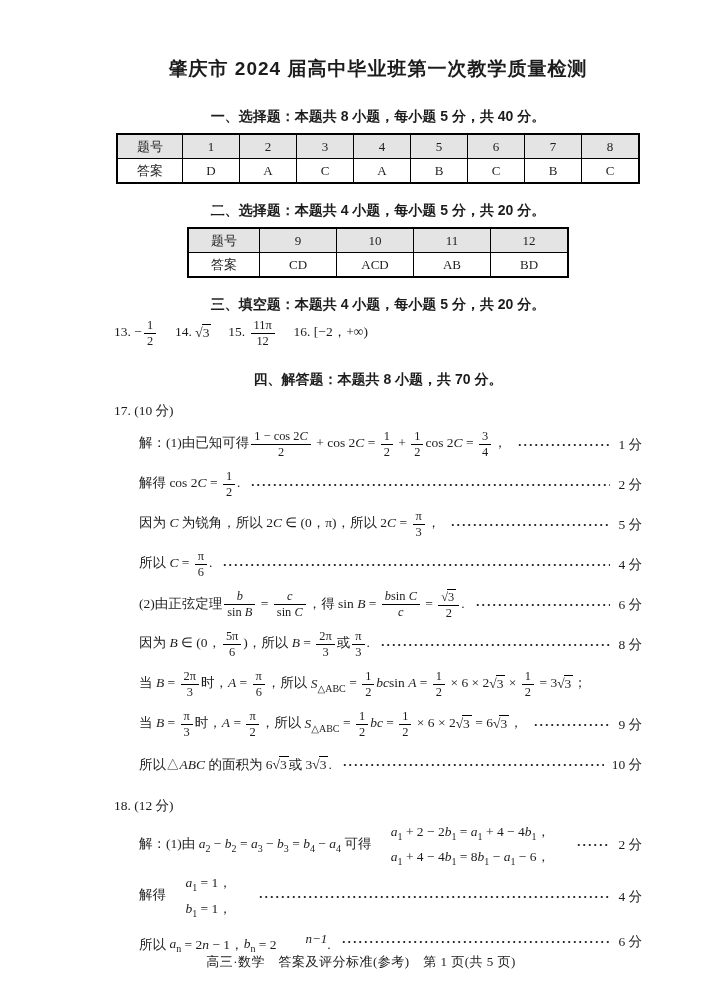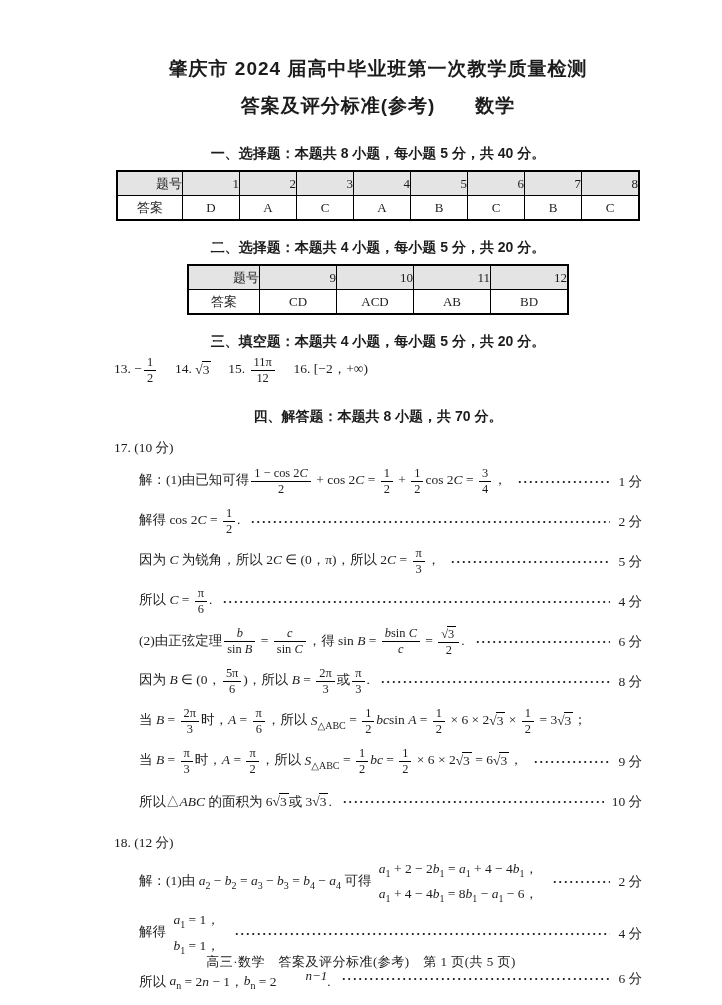--- a/index.html
+++ b/index.html
@@ -14,21 +14,21 @@
   .title{font-size:19px;font-weight:700;letter-spacing:1px;}
   .subtitle{font-size:19px;font-weight:700;letter-spacing:1px;margin-top:11px;}
   
   .sec{font-family:"Liberation Sans",sans-serif;font-weight:700;font-size:14px;margin-top:18px;text-align:center;}
   .sec.first{margin-top:26px;}
   
   table{border-collapse:collapse;margin:7px auto 4px auto;table-layout:fixed;}
   td{border:1px solid #000;text-align:center;font-size:13px;padding:2px 0;height:19px;}
   table.t1{border:2px solid #000;}
   table.t2{border:2px solid #000;}
-  tr.gray td{background:#e4e4e4;text-align:right;}
+  tr.gray td{background:#e4e4e4;}
   table.t1 td{width:56px;}
   table.t1 td.lab{width:64px;}
   table.t2 td{width:76px;}
   table.t2 td.lab{width:70px;}
   
   .qlabel{margin:10px 0 2px 0;min-height:24px;display:flex;align-items:center;}
   .sol{margin-left:25px;}
   .mline{display:flex;align-items:center;min-height:39px;margin-bottom:1px;}
   .mc{white-space:nowrap;}
   .leader{
@@ -38,35 +38,34 @@
   }
   .score{white-space:nowrap;}
   .v{font-style:italic;}
   .frac{display:inline-block;vertical-align:middle;text-align:center;font-size:0.92em;line-height:1.18;margin:0 2px;}
   .frac .num,.frac .den{display:block;padding:0 3px;}
   .frac .den{border-top:1px solid #000;}
   .sqrt{white-space:nowrap;}
   .sqrt .rad{display:inline-block;border-top:1px solid #000;padding:0 2px 0 1px;margin-left:-1px;line-height:1.15;}
   sub{font-size:10px;font-style:normal;}
   sup{font-size:13px;font-style:italic;margin-left:29px;}
-  .stack{display:inline-block;vertical-align:middle;margin:0 4px;text-align:right;}
+  .stack{display:inline-block;vertical-align:middle;margin:0 16px;text-align:left;}
   .srow{display:block;line-height:1.75;white-space:nowrap;}
   
   .footer{
     position:absolute;left:0;right:0;bottom:34px;text-align:center;font-size:13px;letter-spacing:0.5px;margin-top:48px;
   }
 </style>
 </head>
 <body>
 
 <div class="page">
 
   <div class="head">
     <div class="title">肇庆市 2024 届高中毕业班第一次教学质量检测</div>
-    <div class="subtitle">答案及评分标准(参考)　　数学</div>
   </div>
 
   <div class="sec first">一、选择题：本题共 8 小题，每小题 5 分，共 40 分。</div>
   <table class="t1">
     <tbody>
       <tr class="gray">
         <td class="lab">题号</td>
 
       <td>1</td>
           <td>2</td>

